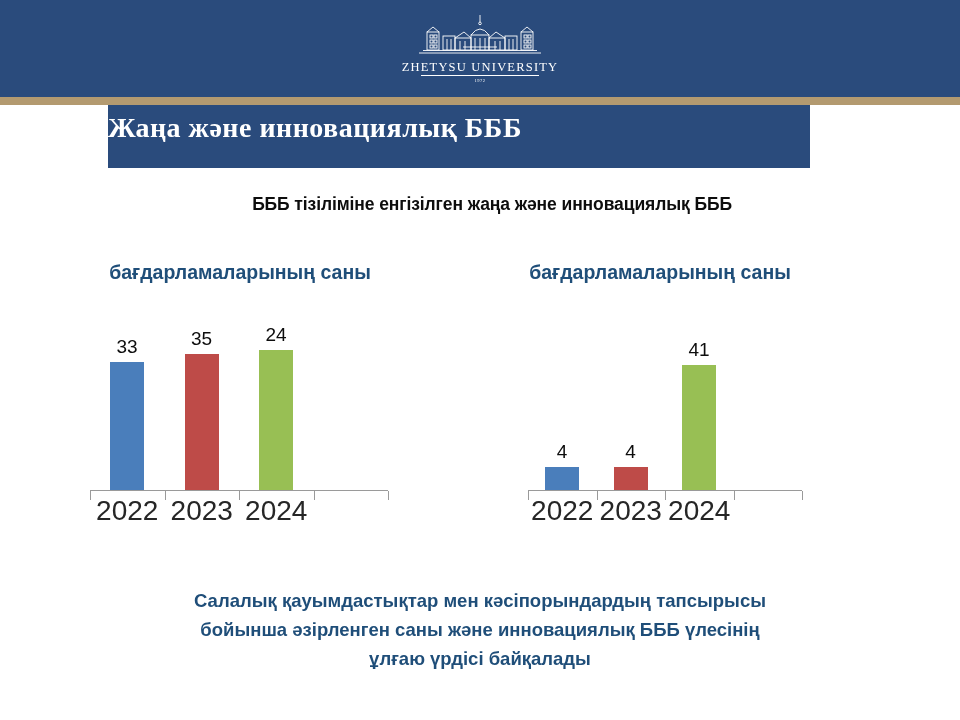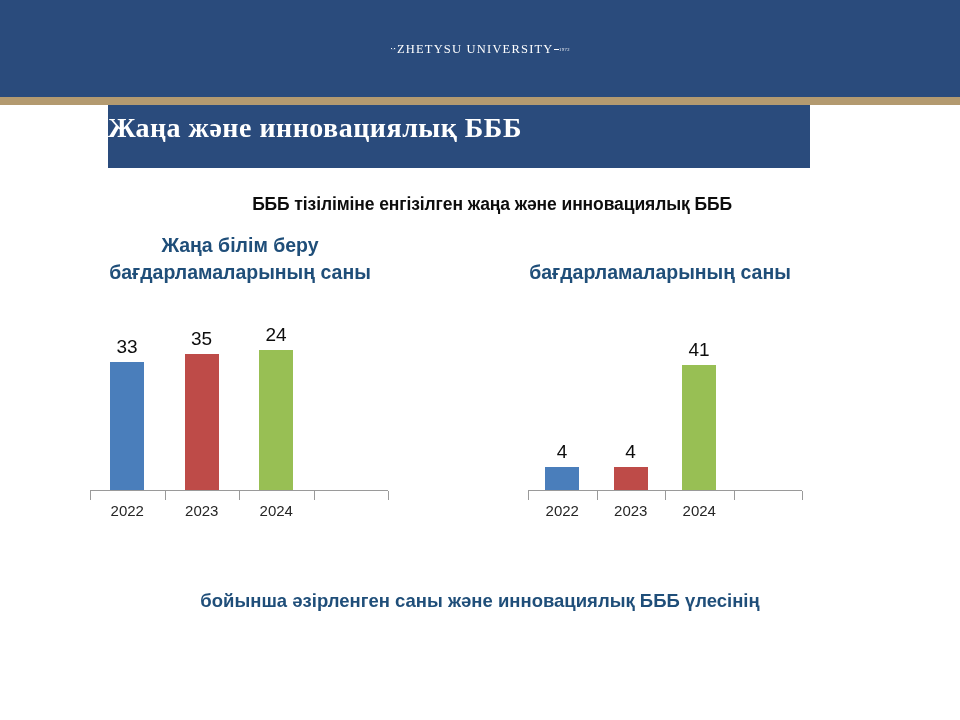--- a/index.html
+++ b/index.html
@@ -20,20 +20,21 @@
     position: absolute;
     left: 0; top: 0;
     width: 960px; height: 97px;
     background: #2a4b7c;
     display: flex;
     align-items: center;
     justify-content: center;
   }
   .logo-block {
     display: flex;
+    flex-direction: column;
     align-items: center;
     justify-content: center;
     width: 180px;
   }
   .logo-building { display: block; }
   .logo-name {
     color: #ffffff;
     font-family: "Liberation Serif", serif;
     font-size: 12.5px;
     letter-spacing: 1.2px;
@@ -157,21 +158,21 @@
     height: 9px;
     background: #9a9a9a;
     bottom: 22px;
   }
   .year-label {
     position: absolute;
     bottom: 0;
     width: 70px;
     text-align: center;
     color: #262626;
-    font-size: 15px;
+    font-size: 28px;
     line-height: 22px;
   }
 
   
   .caption {
     position: absolute;
     left: 0; top: 586px;
     width: 960px;
     text-align: center;
     color: #1f4e79;
@@ -246,21 +247,21 @@
 <div class="title-banner">
   <span class="title-banner-text">Жаңа және инновациялық БББ</span>
 </div>
 
 <div class="subtitle">БББ тізіліміне енгізілген жаңа және инновациялық БББ</div>
 
 <div class="charts-area">
 
   <div class="chart-panel left">
     <div class="chart-title">
-      <span>Жаңа білім беру</span><br>
+      <br>
       <span>бағдарламаларының саны</span>
     </div>
     <div class="plot left-plot" id="plot-left">
         <div class="axis" style="left: 50px; width: 298px;"></div>
         <div class="tick" style="left: 50px;"></div>
         <div class="tick" style="left: 124.5px;"></div>
         <div class="tick" style="left: 199px;"></div>
         <div class="tick" style="left: 273.5px;"></div>
         <div class="tick" style="left: 348px;"></div>
         <div class="bar" style="left: 70px; bottom: 32px; position: absolute; width: 34px; height: 128px; background: rgb(74, 126, 187);"></div>
@@ -295,14 +296,16 @@
         <div class="year-label" style="left: 135.75px;">2023</div>
         <div class="bar" style="left: 222px; bottom: 32px; position: absolute; width: 34px; height: 125px; background: rgb(152, 191, 84);"></div>
         <div class="bar-label" style="left: 208px; bottom: 163px; width: 62px;">41</div>
         <div class="year-label" style="left: 204.25px;">2024</div>
       </div>
   </div>
 
 </div>
 
 <div class="caption">
+  <div>Салалық қауымдастықтар мен кәсіпорындардың тапсырысы</div>
   <div>бойынша әзірленген саны және инновациялық БББ үлесінің</div>
+  <div>ұлғаю үрдісі байқалады</div>
 </div>
 
 </body></html>

